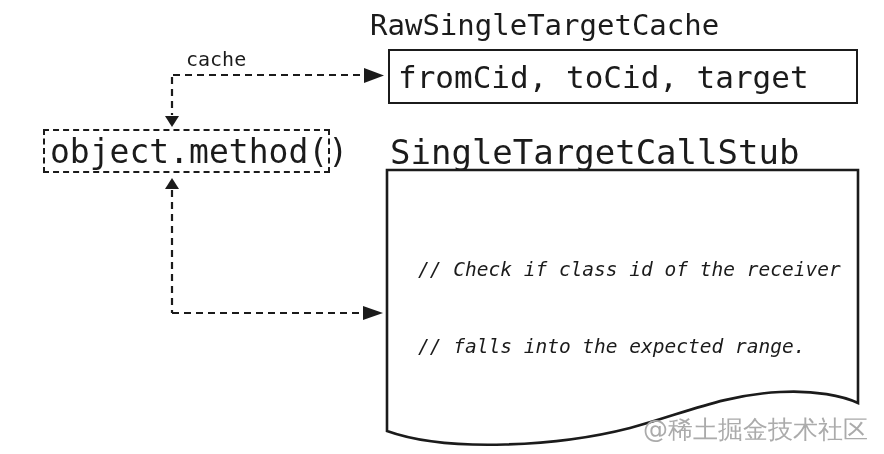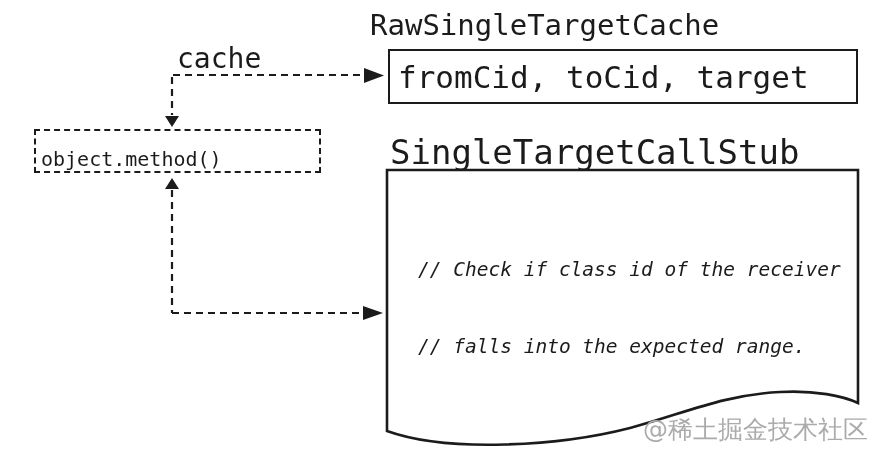--- a/index.html
+++ b/index.html
@@ -28,28 +28,28 @@
   .cache-box{
     left:388px;top:49px;width:470px;height:55px;
     box-sizing:border-box;border:2.5px solid var(--ink);
     background:var(--bg);
     display:flex;align-items:center;
     padding-left:8px;font-size:31px;
   }
 
   
   .callsite-box{
-    left:34px;top:129px;width:287px;height:44px;
+    left:43px;top:129px;width:287px;height:44px;
     box-sizing:border-box;border:2.3px dashed var(--ink);
-    display:flex;align-items:flex-end;
-    padding-left:5px;font-size:20px;
+    display:flex;align-items:center;
+    padding-left:5px;font-size:33px;
   }
 
   
-  .edge-label{left:177px;top:46px;font-size:28px;line-height:26px;}
+  .edge-label{left:186px;top:46px;font-size:20px;line-height:26px;}
 
   
   .code{
     left:418px;top:206px;
     font-size:19.5px;line-height:25.5px;
   }
   .code .cmt{font-style:italic;}
   .code .kw{font-weight:bold;}
 
   

